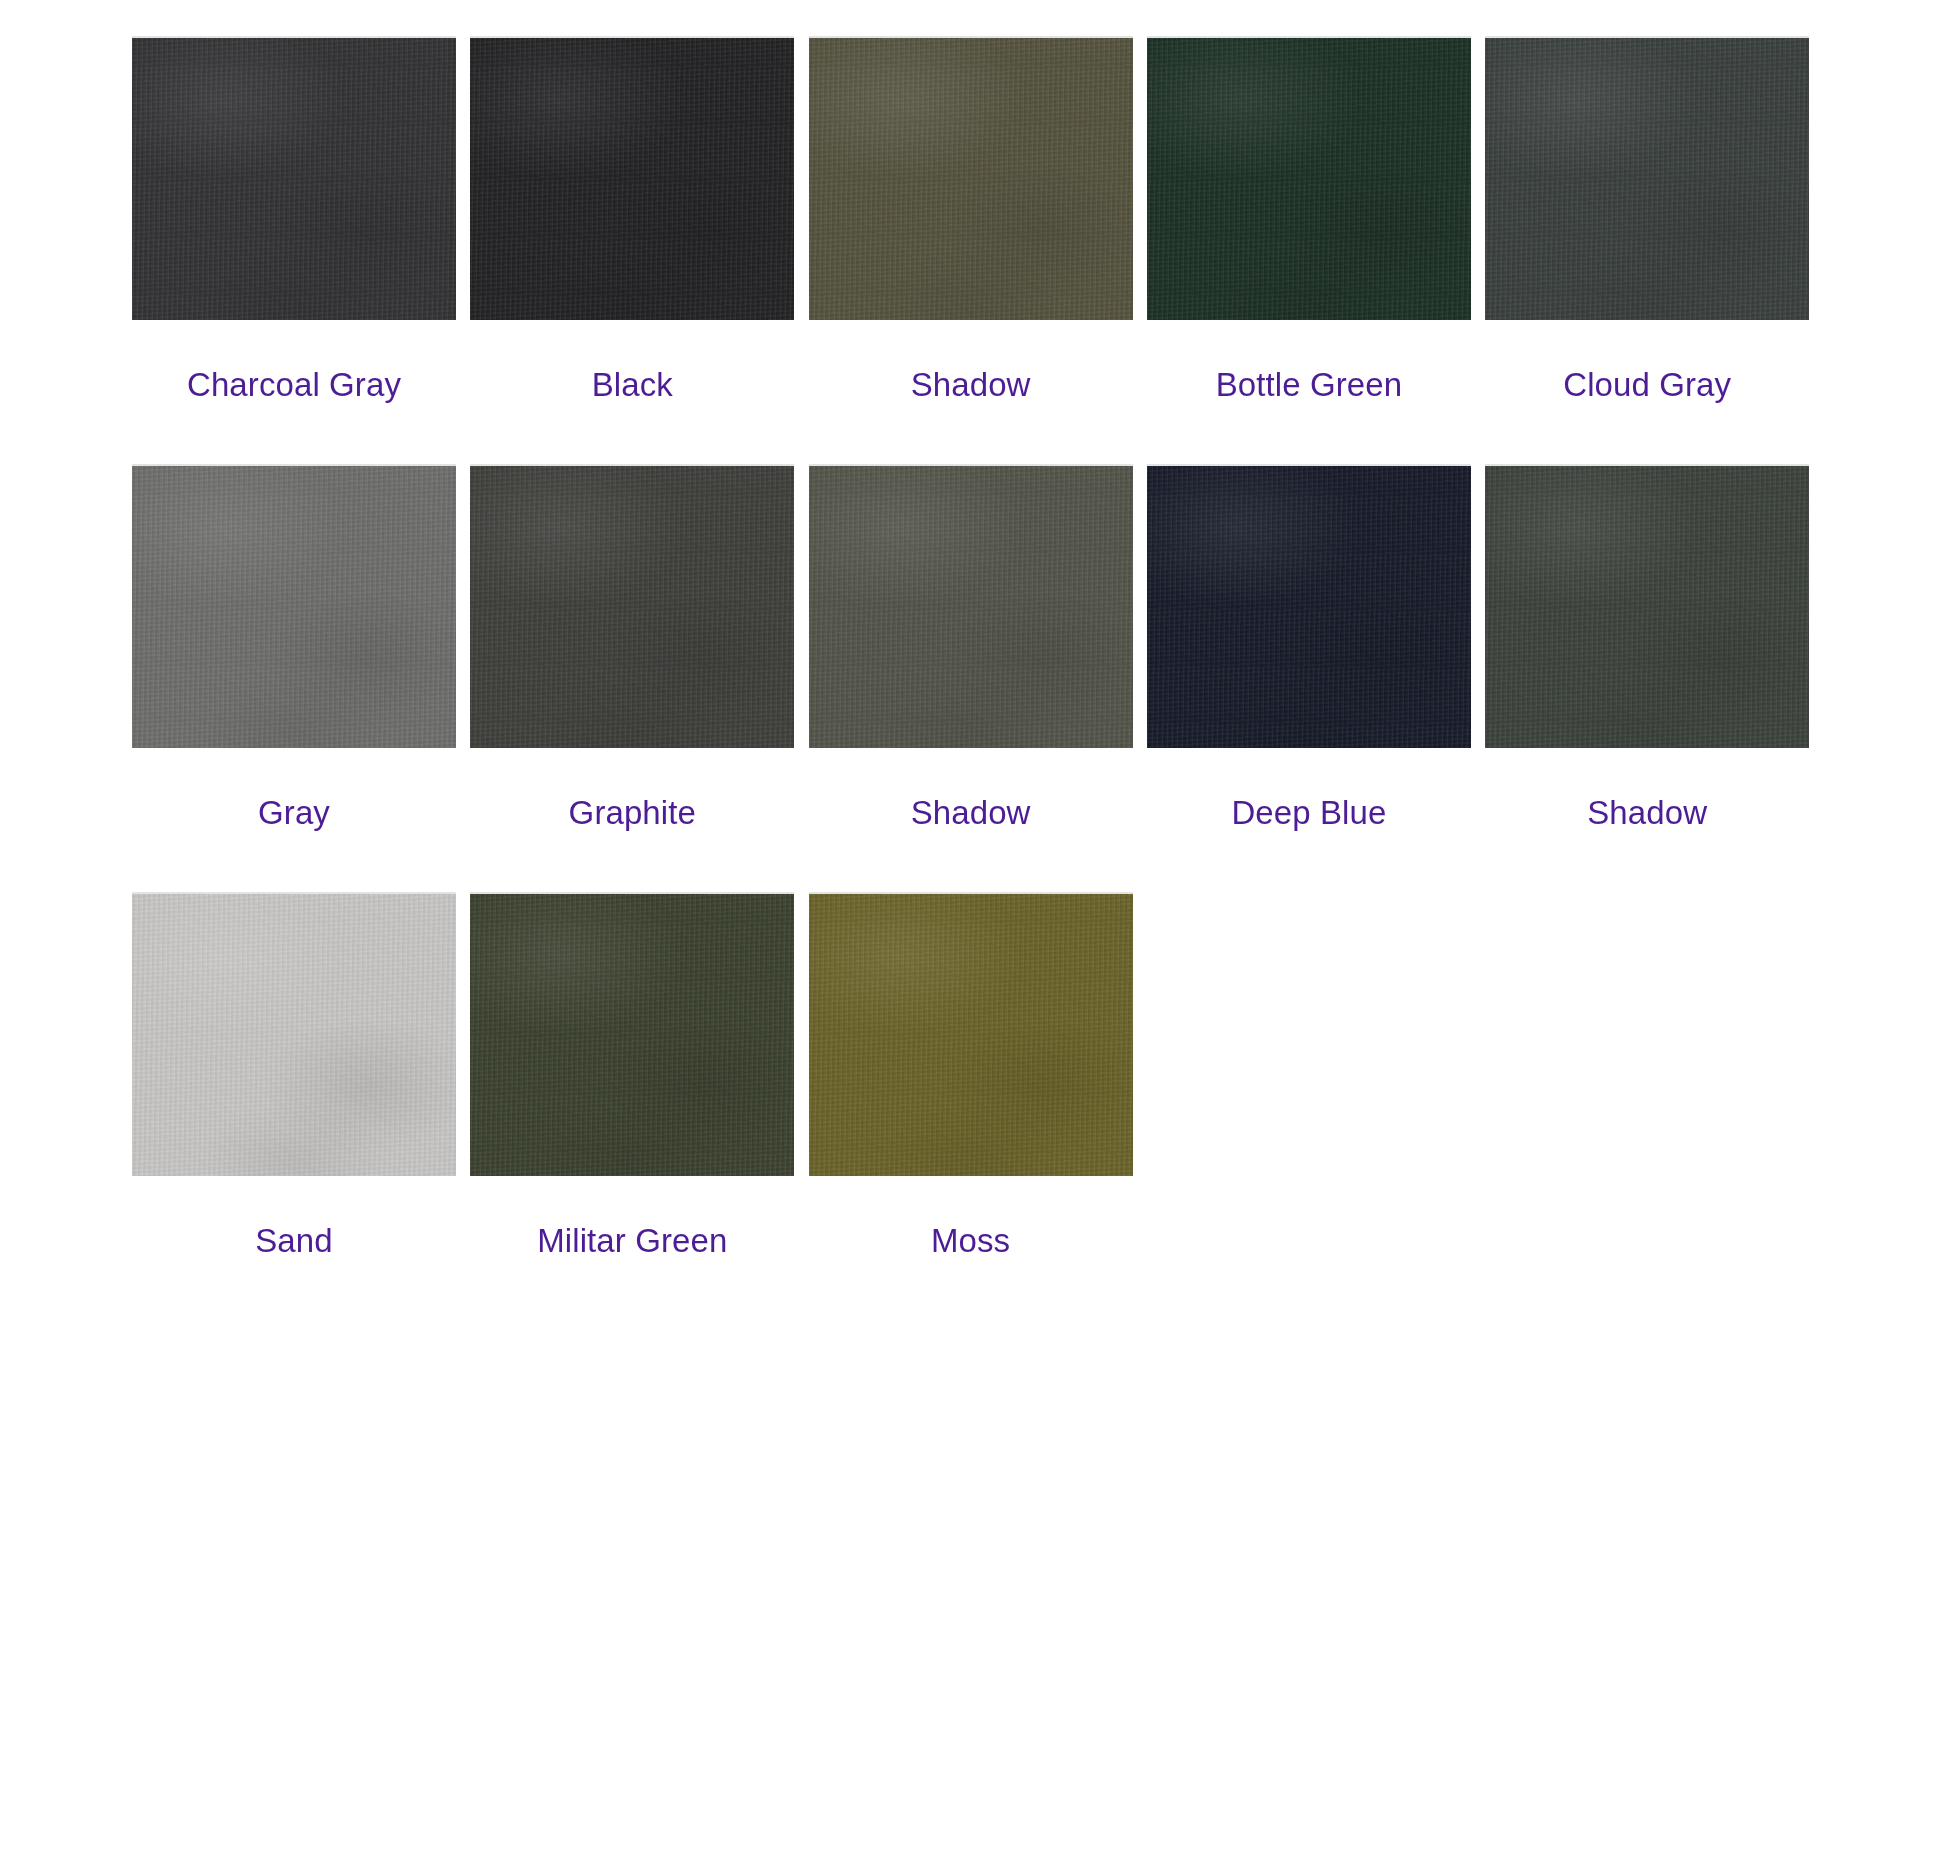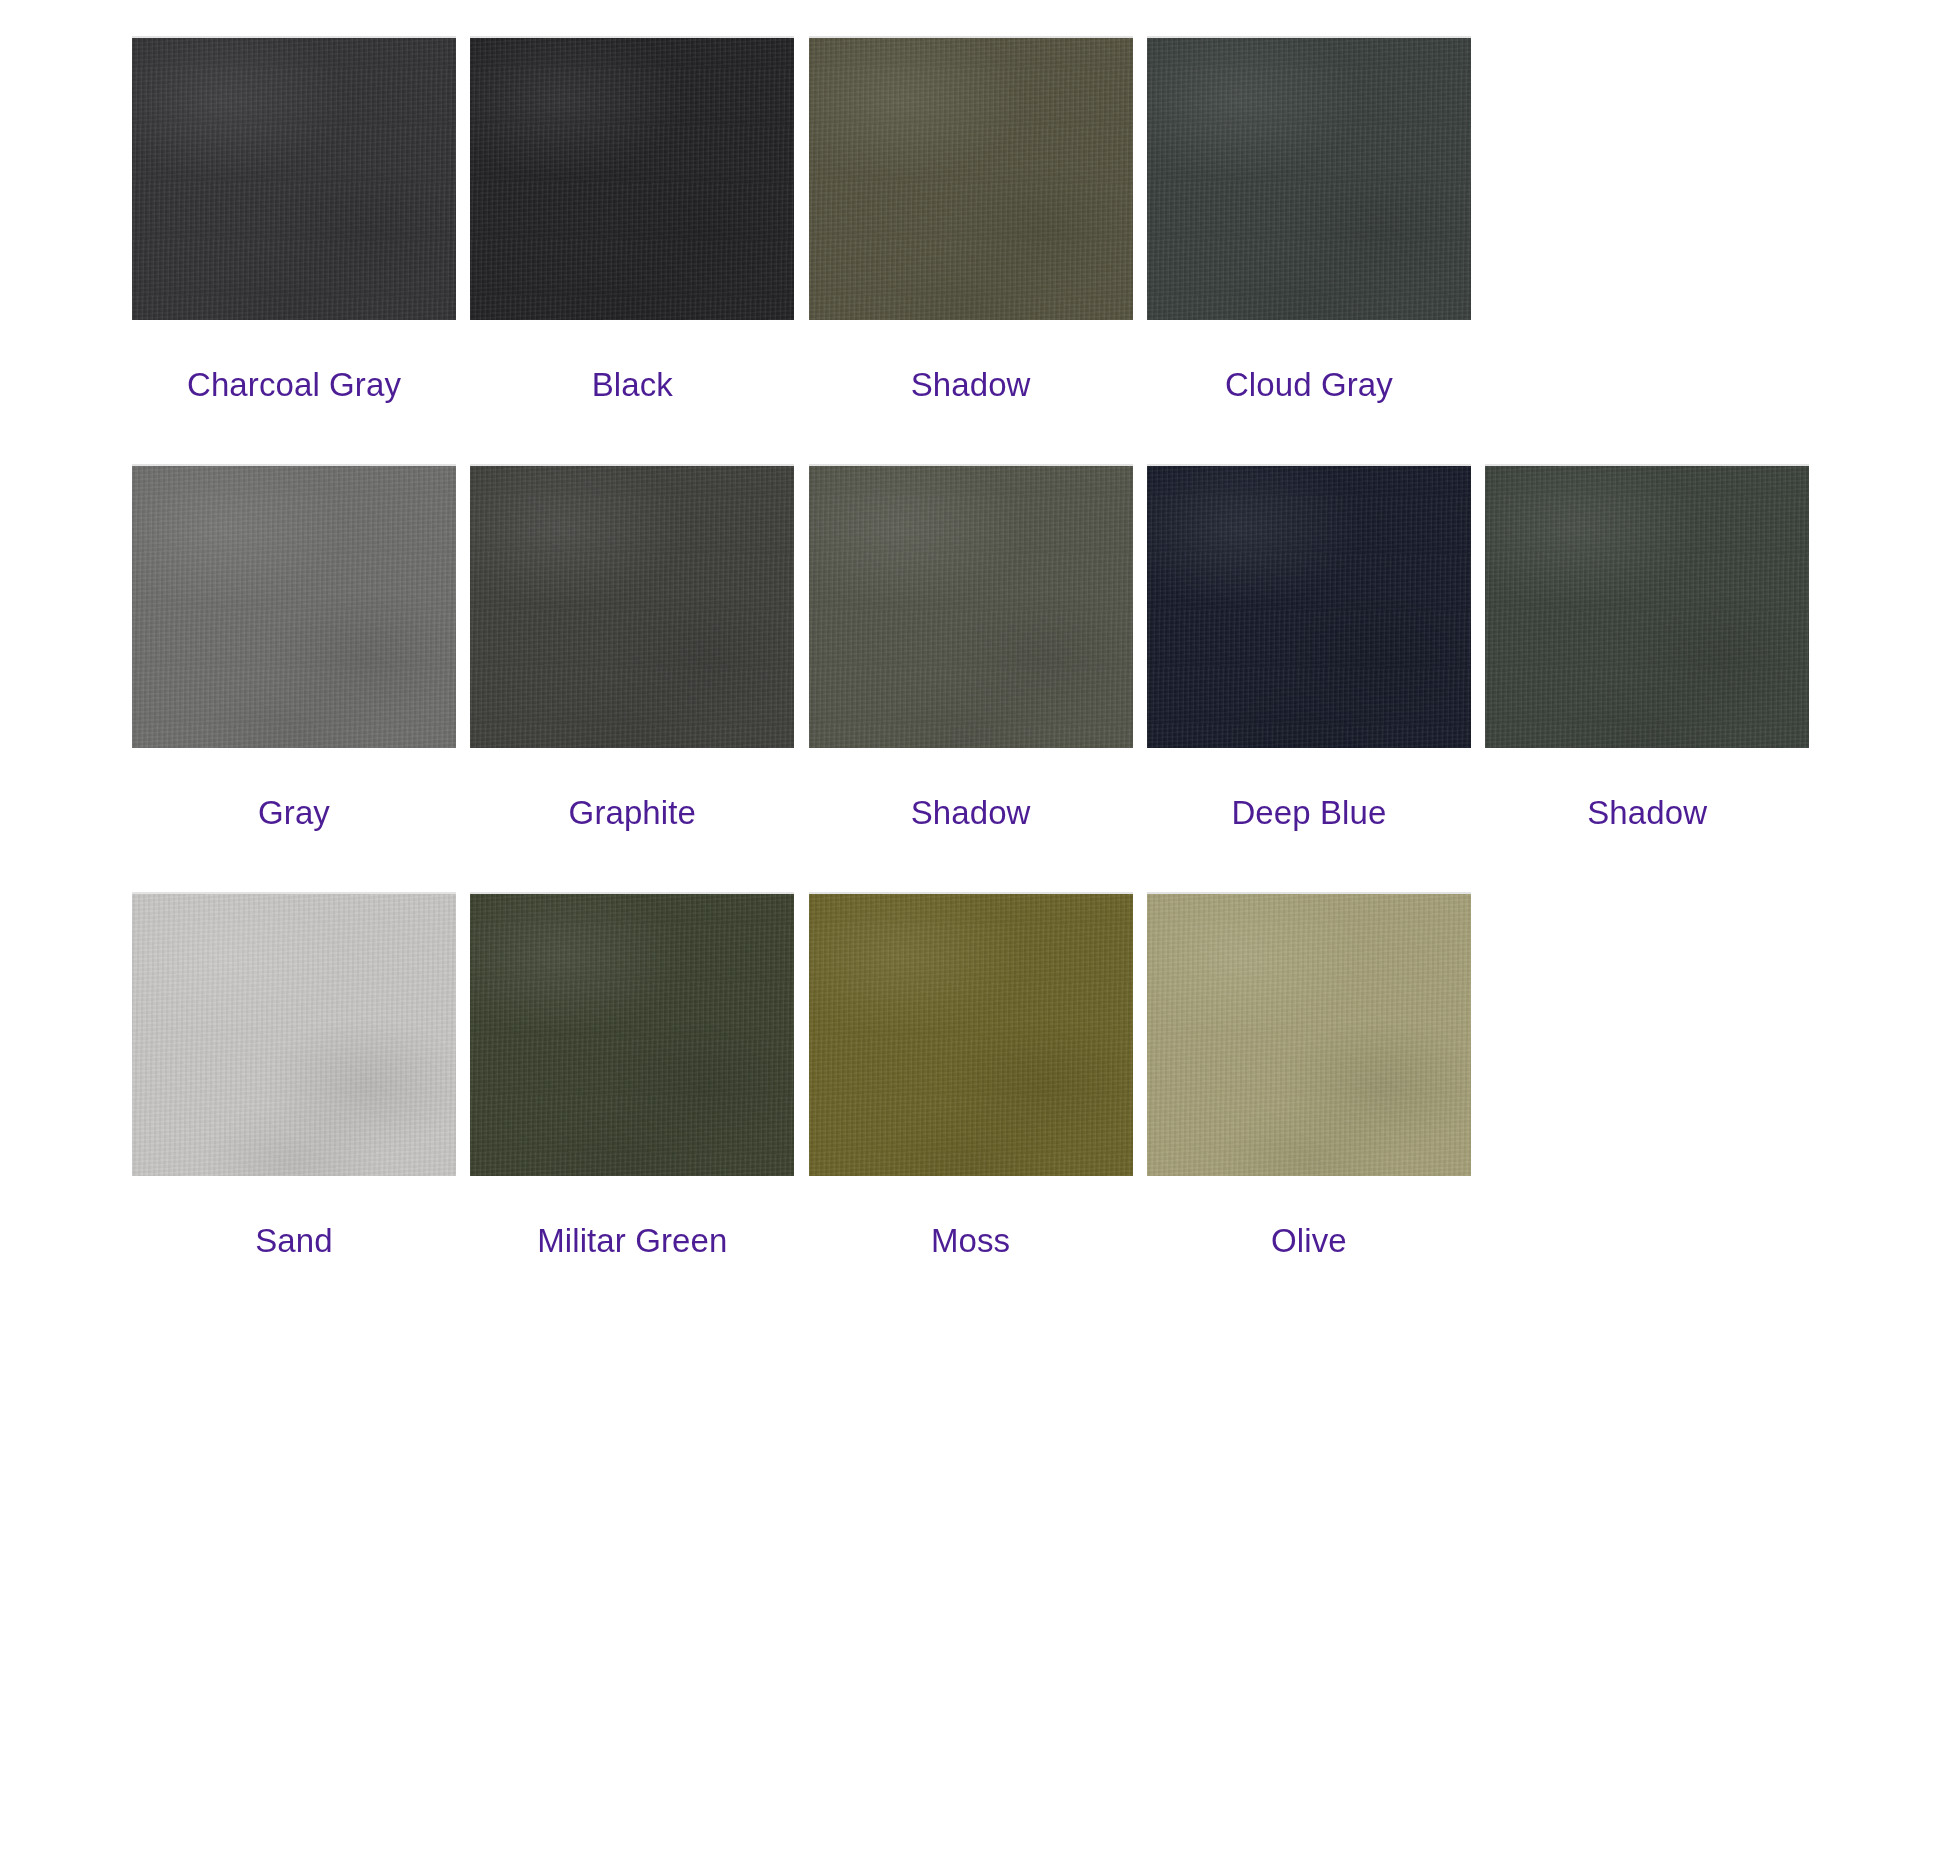--- a/index.html
+++ b/index.html
@@ -106,20 +106,24 @@
     </div>
     <div class="swatch-cell">
       <div class="swatch-chip" style="background-color: rgb(35, 35, 37);"></div>
       <div class="swatch-label">Black</div>
     </div>
     <div class="swatch-cell">
       <div class="swatch-chip" style="background-color: rgb(85, 83, 63);"></div>
       <div class="swatch-label">Shadow</div>
     </div>
     <div class="swatch-cell">
+      <div class="swatch-chip" style="background-color: rgb(29, 49, 38);"></div>
+      <div class="swatch-label">Bottle Green</div>
+    </div>
+    <div class="swatch-cell">
       <div class="swatch-chip" style="background-color: rgb(58, 64, 62);"></div>
       <div class="swatch-label">Cloud Gray</div>
     </div>
   </div>
 
   <div class="swatch-row">
     <div class="swatch-cell">
       <div class="swatch-chip" style="background-color: rgb(110, 110, 108);"></div>
       <div class="swatch-label">Gray</div>
     </div>
@@ -147,21 +151,17 @@
       <div class="swatch-label">Sand</div>
     </div>
     <div class="swatch-cell">
       <div class="swatch-chip" style="background-color: rgb(60, 66, 47);"></div>
       <div class="swatch-label">Militar Green</div>
     </div>
     <div class="swatch-cell">
       <div class="swatch-chip" style="background-color: rgb(107, 99, 41);"></div>
       <div class="swatch-label">Moss</div>
     </div>
-    <div class="swatch-cell">
-      <div class="swatch-chip" style="background-color: rgb(165, 160, 120);"></div>
-      <div class="swatch-label">Olive</div>
-    </div>
   </div>
 
 
 </div>
 
 
 </body></html>

